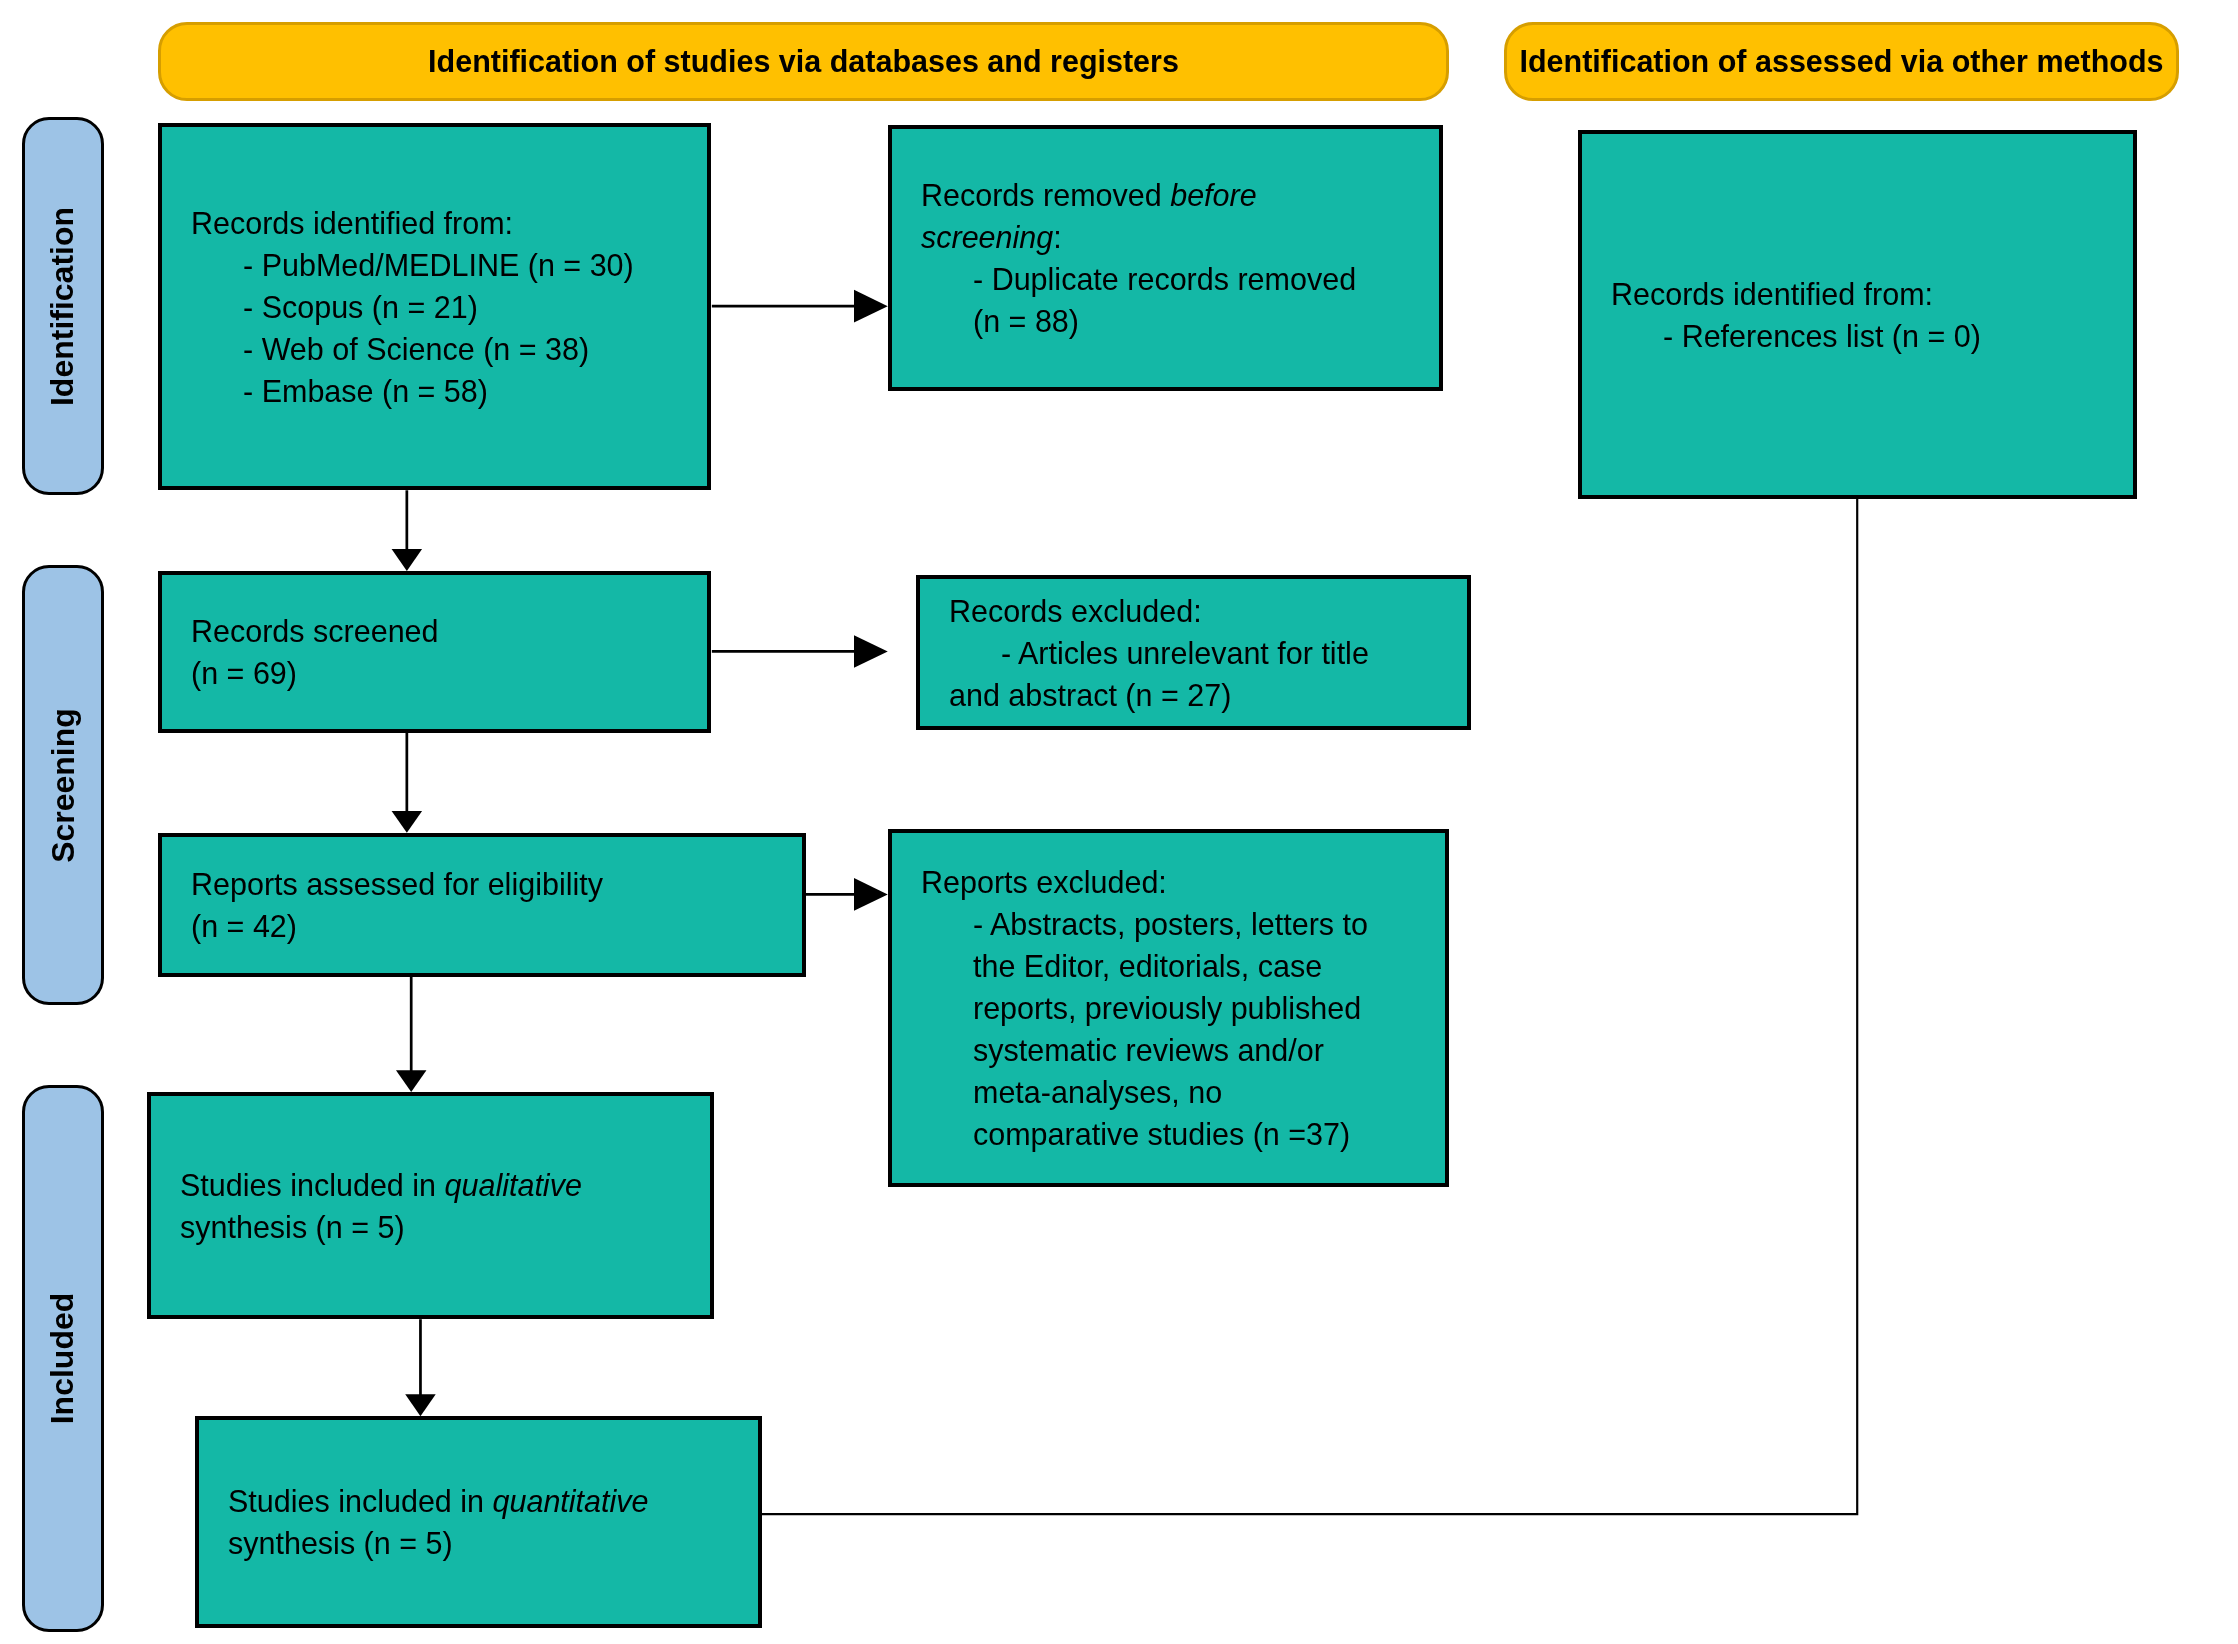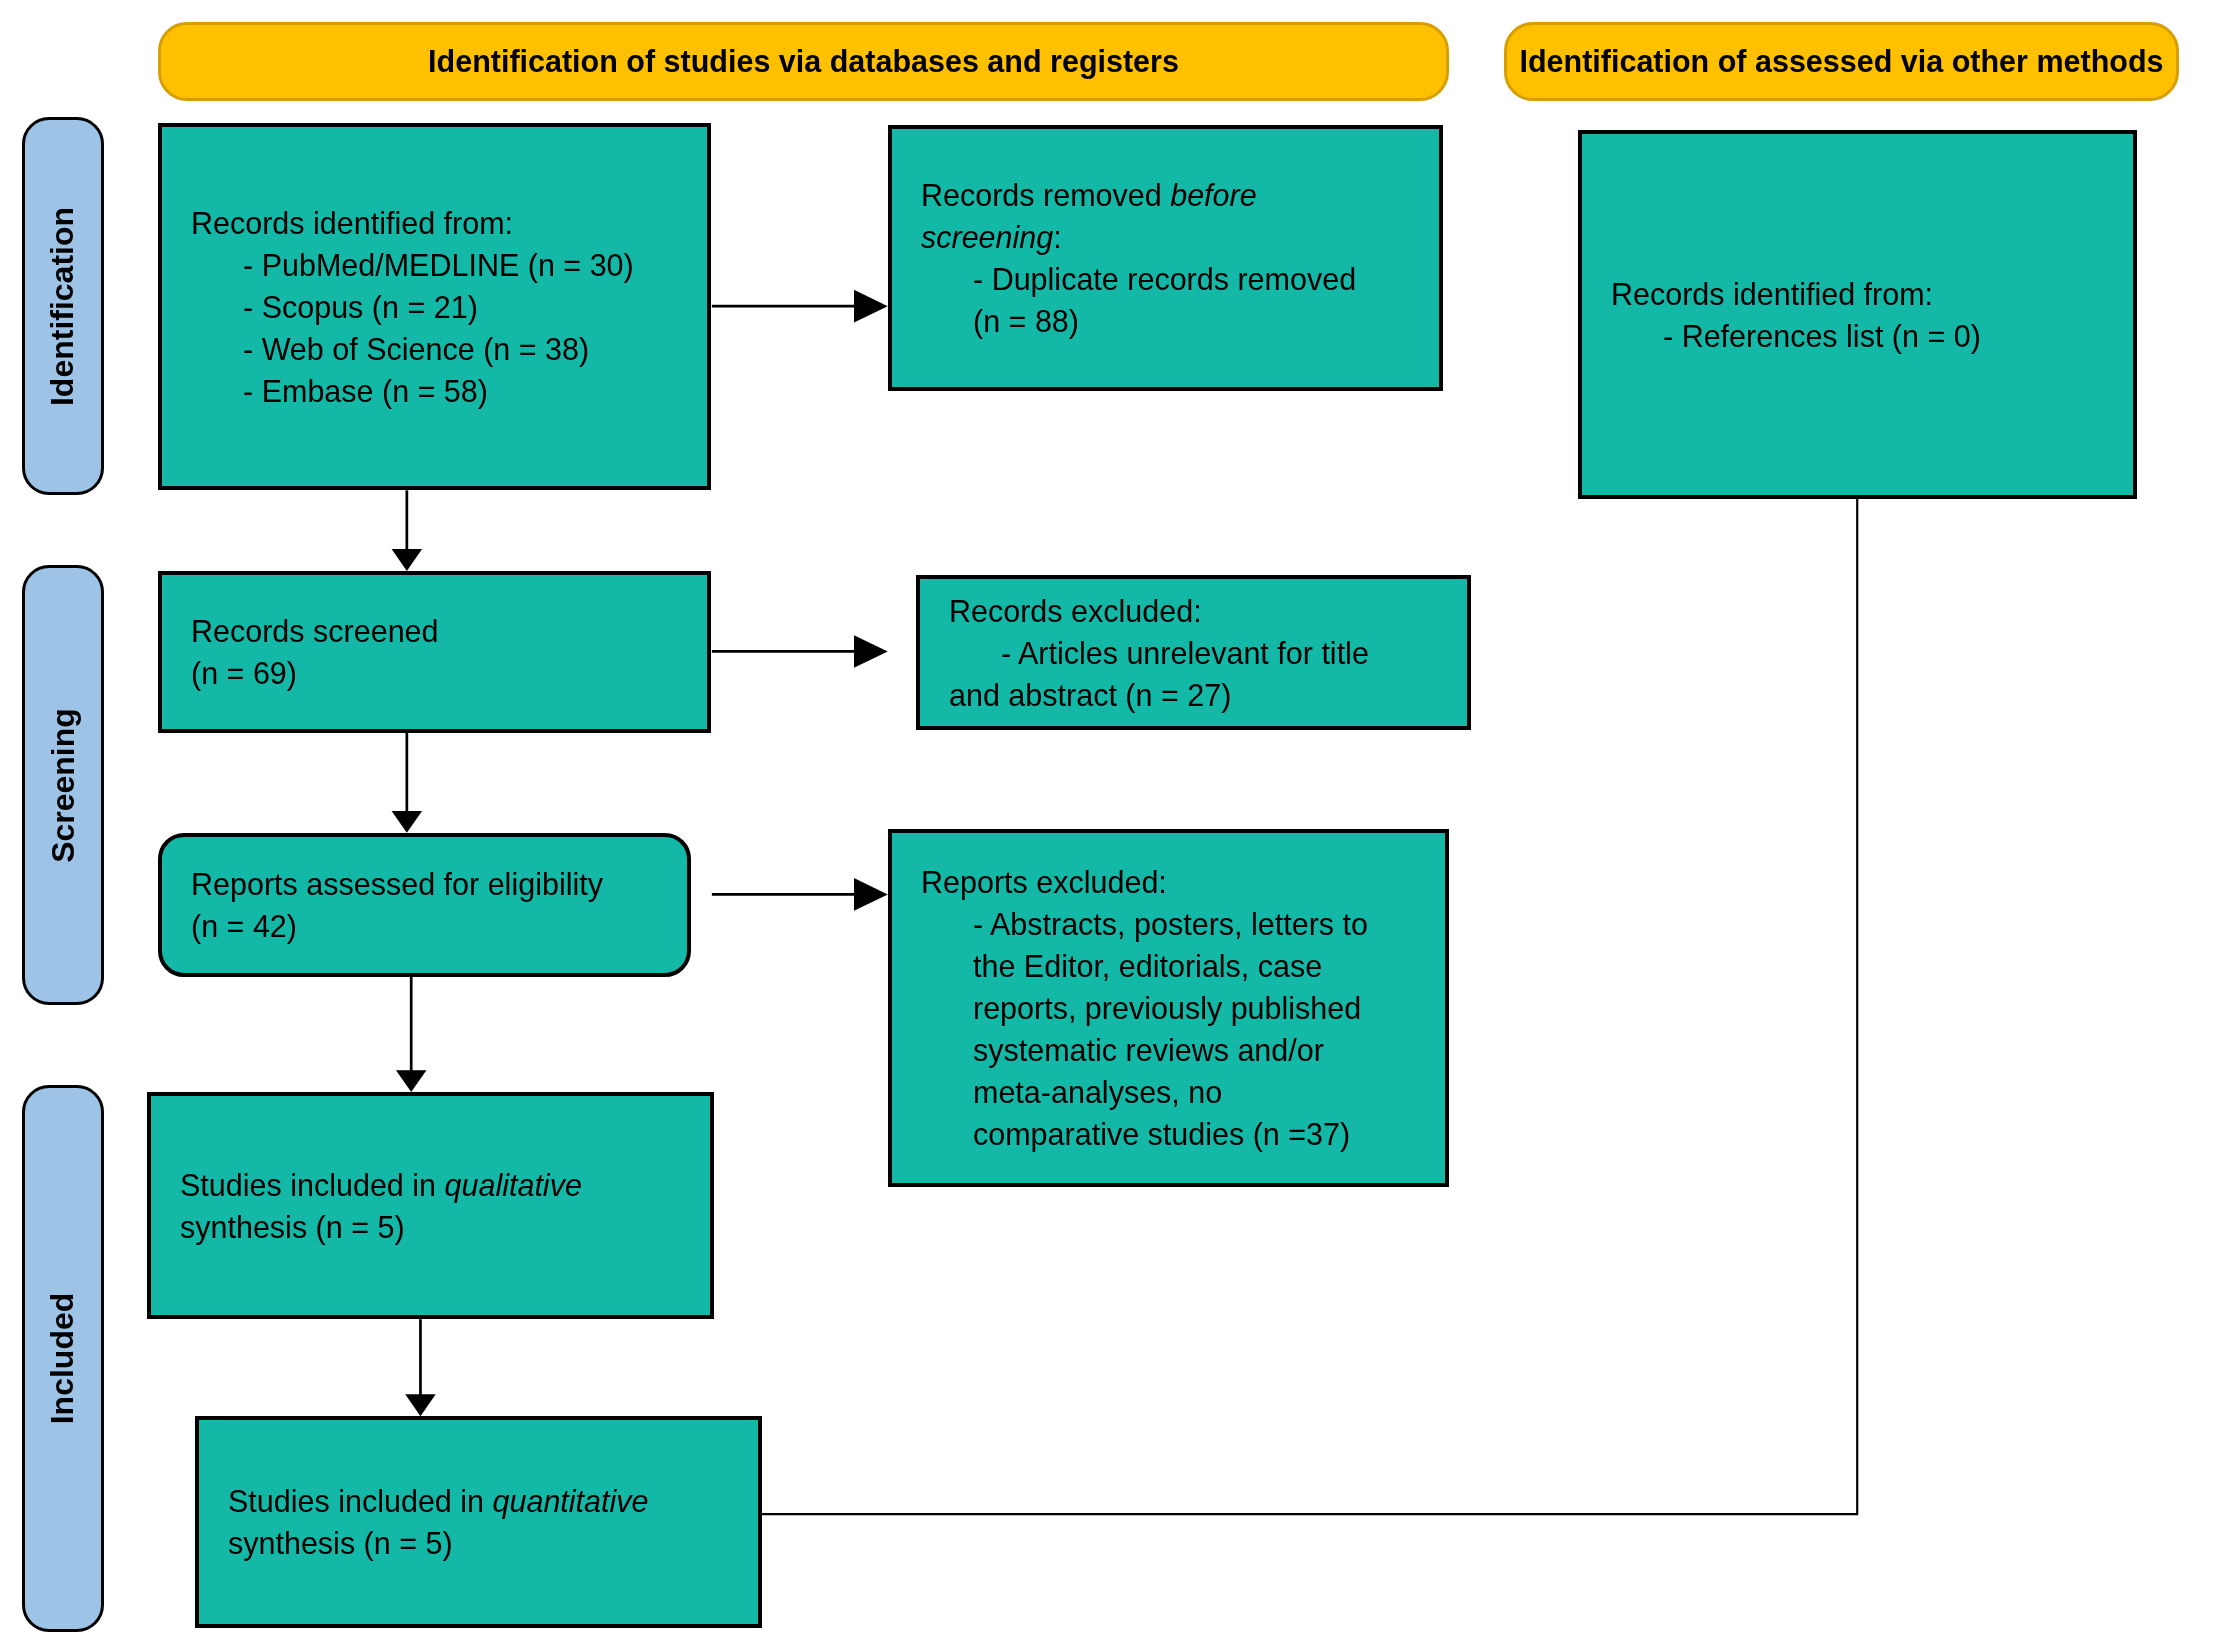--- a/index.html
+++ b/index.html
@@ -122,21 +122,21 @@
       <div class="line"><span>Records screened</span></div>
       <div class="line"><span>(n = 69)</span></div>
     </div>
 
   <div class="fbox" style="left:888px;top:575px;width:555px;height:155px;margin-left:28px;">
       <div class="line"><span>Records excluded:</span></div>
       <div class="line ind"><span>- Articles unrelevant for title</span></div>
       <div class="line"><span>and abstract (n = 27)</span></div>
     </div>
 
-  <div class="fbox" style="left:158px;top:833px;width:533px;height:144px;border-radius:26px;">
+  <div class="fbox" style="left:158px;top:833px;width:648px;height:144px;">
       <div class="line"><span>Reports assessed for eligibility</span></div>
       <div class="line"><span>(n = 42)</span></div>
     </div>
 
   <div class="fbox" style="left:888px;top:829px;width:561px;height:358px;">
       <div class="line"><span>Reports excluded:</span></div>
       <div class="line ind"><span>- Abstracts, posters, letters to</span></div>
       <div class="line ind"><span>the Editor, editorials, case</span></div>
       <div class="line ind"><span>reports, previously published</span></div>
       <div class="line ind"><span>systematic reviews and/or</span></div>

